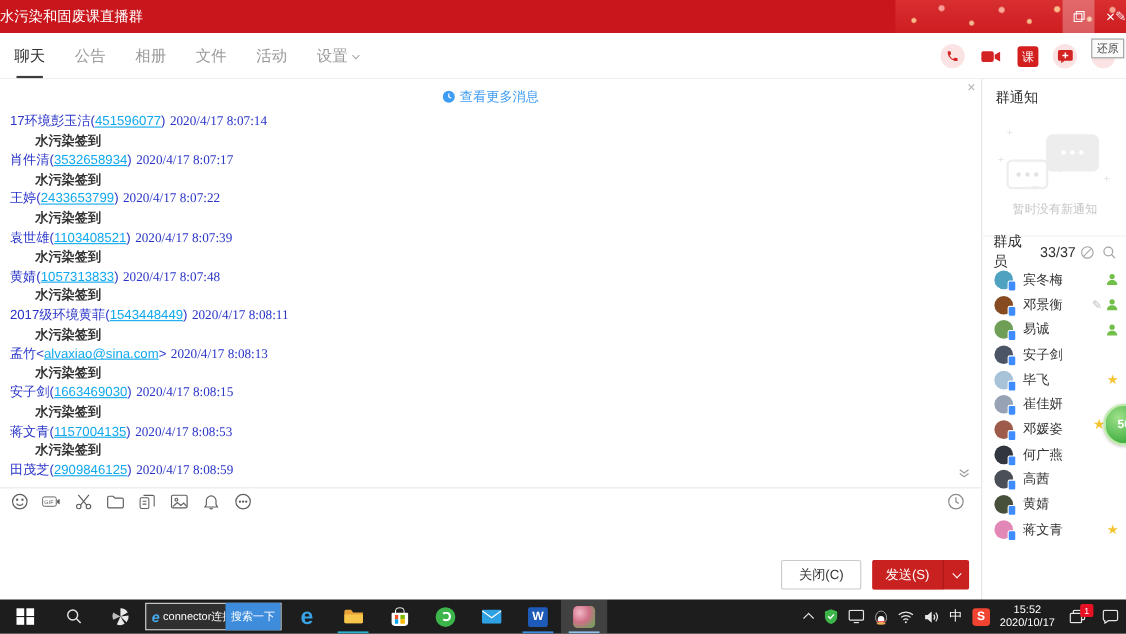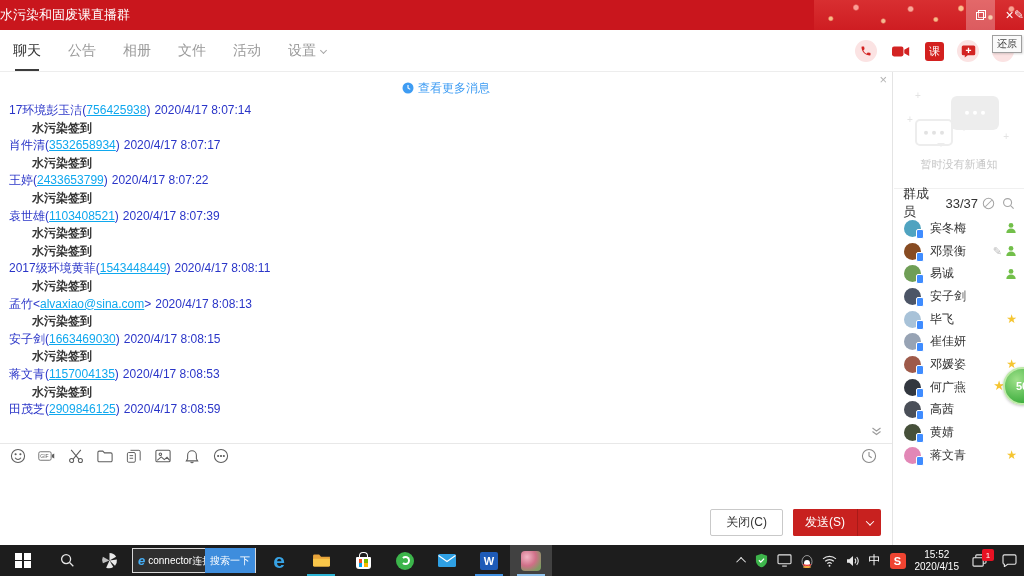--- a/index.html
+++ b/index.html
@@ -56,21 +56,21 @@
   .msg-area { position:absolute; top:0; left:0; right:0; height:371px; overflow:hidden; }
   .more-row { display:flex; justify-content:center; align-items:center; gap:4px; margin-top:8px;
     height:16px; color:#3e9cf3; font-size:12px; cursor:pointer; }
   .msg-close { position:absolute; top:2px; right:5px; color:#b3b3b3; font-size:13px; cursor:pointer; line-height:12px; }
   .collapse { position:absolute; bottom:3px; right:10px; cursor:pointer; color:#9b9b9b; }
   .msg-list { margin-top:6px; }
   .msg { padding-left:9px; font-size:12px; line-height:17.6px; }
   .m-name, .m-br, .m-time { color:#2a35c8; }
   .m-name { cursor:pointer; }
   .m-id { color:#10a8ee; text-decoration:underline; cursor:pointer; }
-  .m-time { margin-left:4px; }
+  .m-time { margin-left:4px;font-family:Liberation Serif, serif; }
   .msg-text { color:#333; padding-left:23px;font-weight:bold; }
 
   .chat-toolbar { position:absolute; top:371px; left:0; right:0; height:25px; border-top:1px solid #e8e8e8;
     display:flex; align-items:center; padding:0 9px; gap:12px; color:#5e5e5e; }
   .ticon { width:17px; height:17px; display:flex; align-items:center; justify-content:center; cursor:pointer; }
   .ticon svg { display:block; }
   .ticon.right { margin-left:auto; margin-right:6px; color:#8a8a8a; }
 
   .input-area { position:absolute; top:396px; left:0; right:0; height:40px; cursor:text; }
 
@@ -233,36 +233,37 @@
       <div class="more-row">
         <svg width="12" height="12" viewBox="0 0 14 14">
             <circle cx="7" cy="7" r="6.4" fill="#3e9cf3"></circle>
             <path d="M7 3.5V7l2.6 1.6" stroke="#fff" stroke-width="1.3" fill="none"></path>
           </svg>
         <span>查看更多消息</span>
       </div>
       <div class="msg-close">×</div>
       <div class="msg-list">
           <div class="msg">
-            <div class="msg-head"><span class="m-name">17环境彭玉洁</span><span class="m-br">(</span><span class="m-id">756425938</span><span class="m-br">)</span><span class="m-time">2020/4/17 8:07:14</span></div>
+            <div class="msg-head"><span class="m-name">17环境彭玉洁</span><span class="m-br">(</span><span class="m-id">451596077</span><span class="m-br">)</span><span class="m-time">2020/4/17 8:07:14</span></div>
             <div class="msg-text">水污染签到</div>
           </div>
           <div class="msg">
             <div class="msg-head"><span class="m-name">肖件清</span><span class="m-br">(</span><span class="m-id">3532658934</span><span class="m-br">)</span><span class="m-time">2020/4/17 8:07:17</span></div>
             <div class="msg-text">水污染签到</div>
           </div>
           <div class="msg">
             <div class="msg-head"><span class="m-name">王婷</span><span class="m-br">(</span><span class="m-id">2433653799</span><span class="m-br">)</span><span class="m-time">2020/4/17 8:07:22</span></div>
             <div class="msg-text">水污染签到</div>
           </div>
           <div class="msg">
             <div class="msg-head"><span class="m-name">袁世雄</span><span class="m-br">(</span><span class="m-id">1103408521</span><span class="m-br">)</span><span class="m-time">2020/4/17 8:07:39</span></div>
             <div class="msg-text">水污染签到</div>
           </div>
           <div class="msg">
+            <div class="msg-head"><span class="m-name">黄婧</span><span class="m-br">(</span><span class="m-id">1057313833</span><span class="m-br">)</span><span class="m-time">2020/4/17 8:07:48</span></div>
             <div class="msg-text">水污染签到</div>
           </div>
           <div class="msg">
             <div class="msg-head"><span class="m-name">2017级环境黄菲</span><span class="m-br">(</span><span class="m-id">1543448449</span><span class="m-br">)</span><span class="m-time">2020/4/17 8:08:11</span></div>
             <div class="msg-text">水污染签到</div>
           </div>
           <div class="msg">
             <div class="msg-head"><span class="m-name">孟竹</span><span class="m-br">&lt;</span><span class="m-id">alvaxiao@sina.com</span><span class="m-br">&gt;</span><span class="m-time">2020/4/17 8:08:13</span></div>
             <div class="msg-text">水污染签到</div>
           </div>
@@ -356,20 +357,21 @@
       <div class="send-group">
         <button class="btn-send">发送(S)</button>
         <div class="send-caret">
             <i></i>
           </div>
       </div>
     </div>
   </div>
 
   <div class="sidebar">
+    <div class="notice-title">群通知</div>
     <div class="illus">
       <span class="spark" style="left:2px;top:2px;">+</span>
       <span class="spark" style="left:-6px;top:26px;">+</span>
       <span class="spark" style="right:-4px;bottom:12px;">+</span>
       <div class="bub-r">
           <div class="dots">
             <i></i>
             <i></i>
             <i></i>
           </div>
@@ -587,21 +589,21 @@
             <path d="M1 4.5h2.5L7.5 1v11L3.5 8.5H1z" fill="#e6e6e6" stroke="none"></path>
             <path d="M9.5 4a4 4 0 0 1 0 5M11.5 2.2a7 7 0 0 1 0 8.6"></path>
           </svg>
         </span>
       <span class="tr ime">中</span>
       <span class="tr">
           <span class="sogou">S</span>
         </span>
       <span class="clock2">
         <div>15:52</div>
-        <div>2020/4/15</div>
+        <div>2020/10/17</div>
       </span>
       <span class="tr" style="margin-left:4px;">
         <svg width="15" height="13" viewBox="0 0 16 14" fill="none" stroke="#e6e6e6" stroke-width="1.2">
             <rect x="4" y="1" width="11" height="9" rx="1"></rect>
             <rect x="1" y="4" width="11" height="9" rx="1" fill="#1d1d1d"></rect>
           </svg>
         <span class="badge">1</span>
       </span>
       <span class="tr" style="margin-left:6px;">
         <svg width="15" height="13" viewBox="0 0 16 14" fill="none" stroke="#e6e6e6" stroke-width="1.2">

